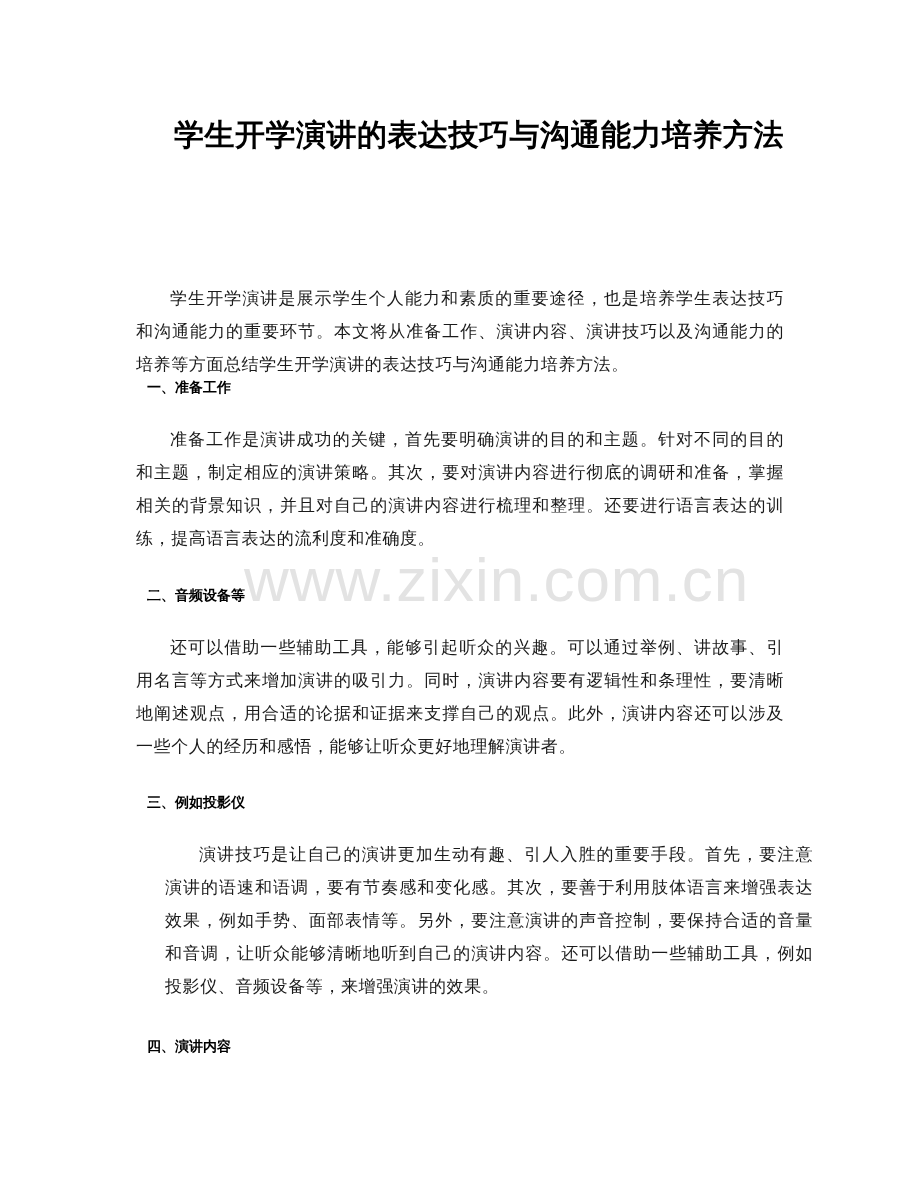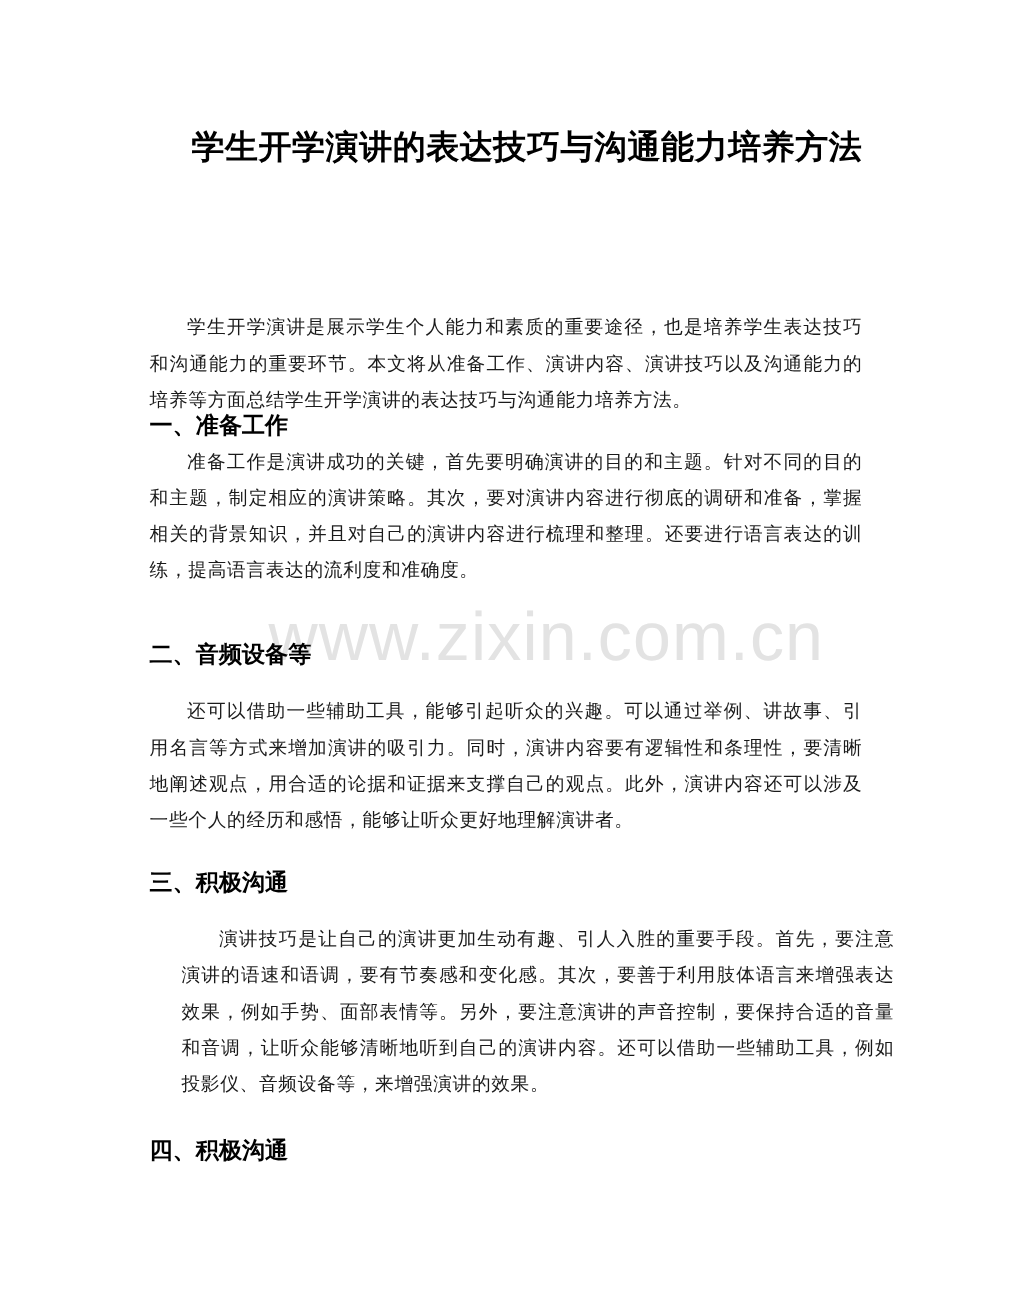--- a/index.html
+++ b/index.html
@@ -42,25 +42,25 @@
       margin: 0;
       font-size: 17px;
       line-height: 33px;
       text-indent: 34px;
       text-align: justify;
       color: #1a1a1a;
       letter-spacing: 0.6px;
     }
     .heading {
       position: absolute;
-      left: 0;
+      left: 11px;
       margin: 0;
       font-family: "DejaVu Sans", "Liberation Sans", sans-serif;
       font-weight: bold;
-      font-size: 21px;
+      font-size: 14px;
       line-height: 24px;
       color: #000000;
     }
     .watermark {
       position: absolute;
       left: 244px;
       top: 548px;
       font-family: "Liberation Sans", "DejaVu Sans", sans-serif;
       font-size: 62px;
       line-height: 64px;
@@ -76,22 +76,22 @@
 <body>
 
 <div class="watermark">www.zixin.com.cn</div>
 
 <div class="page content">
   <h1 class="title">学生开学演讲的表达技巧与沟通能力培养方法</h1>
 
   <p class="para" style="top:242px;margin-top:40px;">学生开学演讲是展示学生个人能力和素质的重要途径，也是培养学生表达技巧和沟通能力的重要环节。本文将从准备工作、演讲内容、演讲技巧以及沟通能力的培养等方面总结学生开学演讲的表达技巧与沟通能力培养方法。</p>
 
   <h2 class="heading" style="top:375px;">一、准备工作</h2>
-  <p class="para" style="top:404px;">准备工作是演讲成功的关键，首先要明确演讲的目的和主题。针对不同的目的和主题，制定相应的演讲策略。其次，要对演讲内容进行彻底的调研和准备，掌握相关的背景知识，并且对自己的演讲内容进行梳理和整理。还要进行语言表达的训练，提高语言表达的流利度和准确度。</p>
+  <p class="para" style="top:423px;">准备工作是演讲成功的关键，首先要明确演讲的目的和主题。针对不同的目的和主题，制定相应的演讲策略。其次，要对演讲内容进行彻底的调研和准备，掌握相关的背景知识，并且对自己的演讲内容进行梳理和整理。还要进行语言表达的训练，提高语言表达的流利度和准确度。</p>
 
   <h2 class="heading" style="top:583px;">二、音频设备等</h2>
   <p class="para" style="top:631px;">还可以借助一些辅助工具，能够引起听众的兴趣。可以通过举例、讲故事、引用名言等方式来增加演讲的吸引力。同时，演讲内容要有逻辑性和条理性，要清晰地阐述观点，用合适的论据和证据来支撑自己的观点。此外，演讲内容还可以涉及一些个人的经历和感悟，能够让听众更好地理解演讲者。</p>
 
-  <h2 class="heading" style="top:790px;">三、积极沟通</h2>
+  <h2 class="heading" style="top:790px;">三、例如投影仪</h2>
   <p class="para" style="top:838px;margin-left:29px;">演讲技巧是让自己的演讲更加生动有趣、引人入胜的重要手段。首先，要注意演讲的语速和语调，要有节奏感和变化感。其次，要善于利用肢体语言来增强表达效果，例如手势、面部表情等。另外，要注意演讲的声音控制，要保持合适的音量和音调，让听众能够清晰地听到自己的演讲内容。还可以借助一些辅助工具，例如投影仪、音频设备等，来增强演讲的效果。</p>
 
-  <h2 class="heading" style="top:1034px;">四、积极沟通</h2>
+  <h2 class="heading" style="top:1034px;">四、演讲内容</h2>
 </div>
 
 </body></html>

